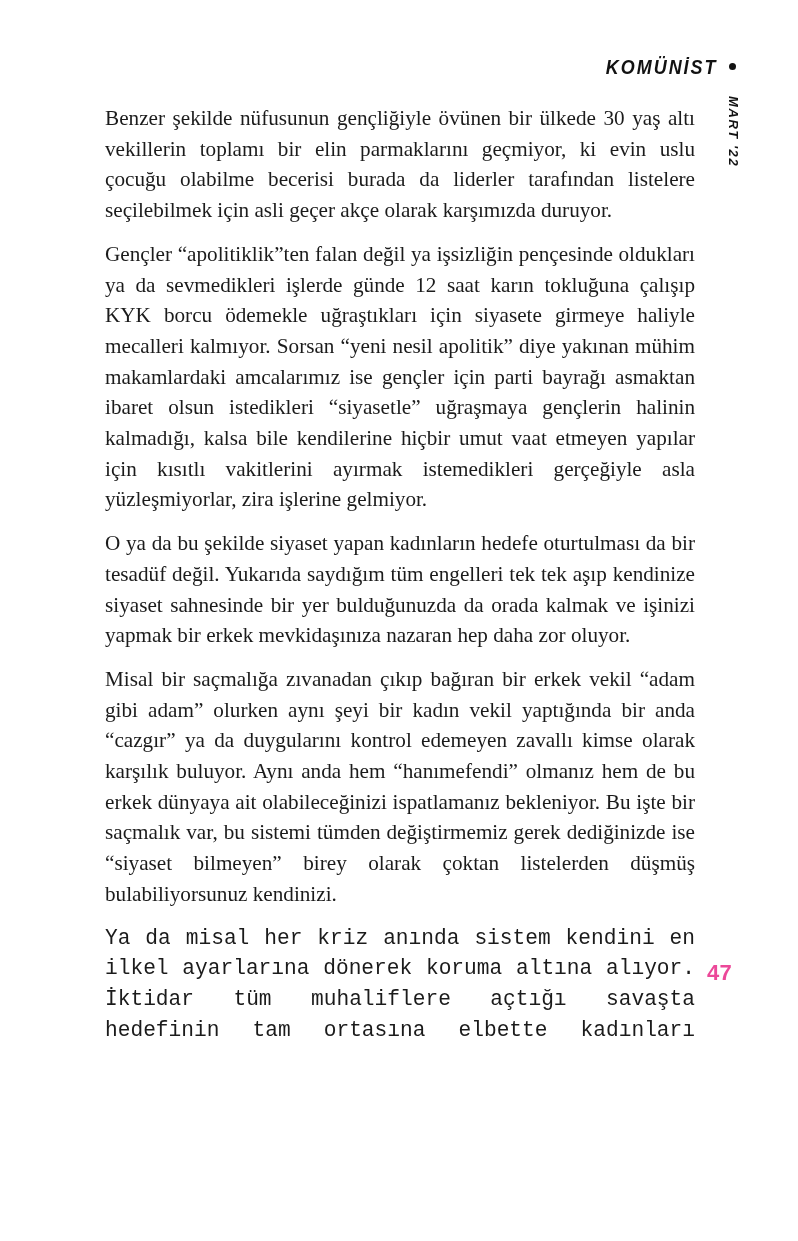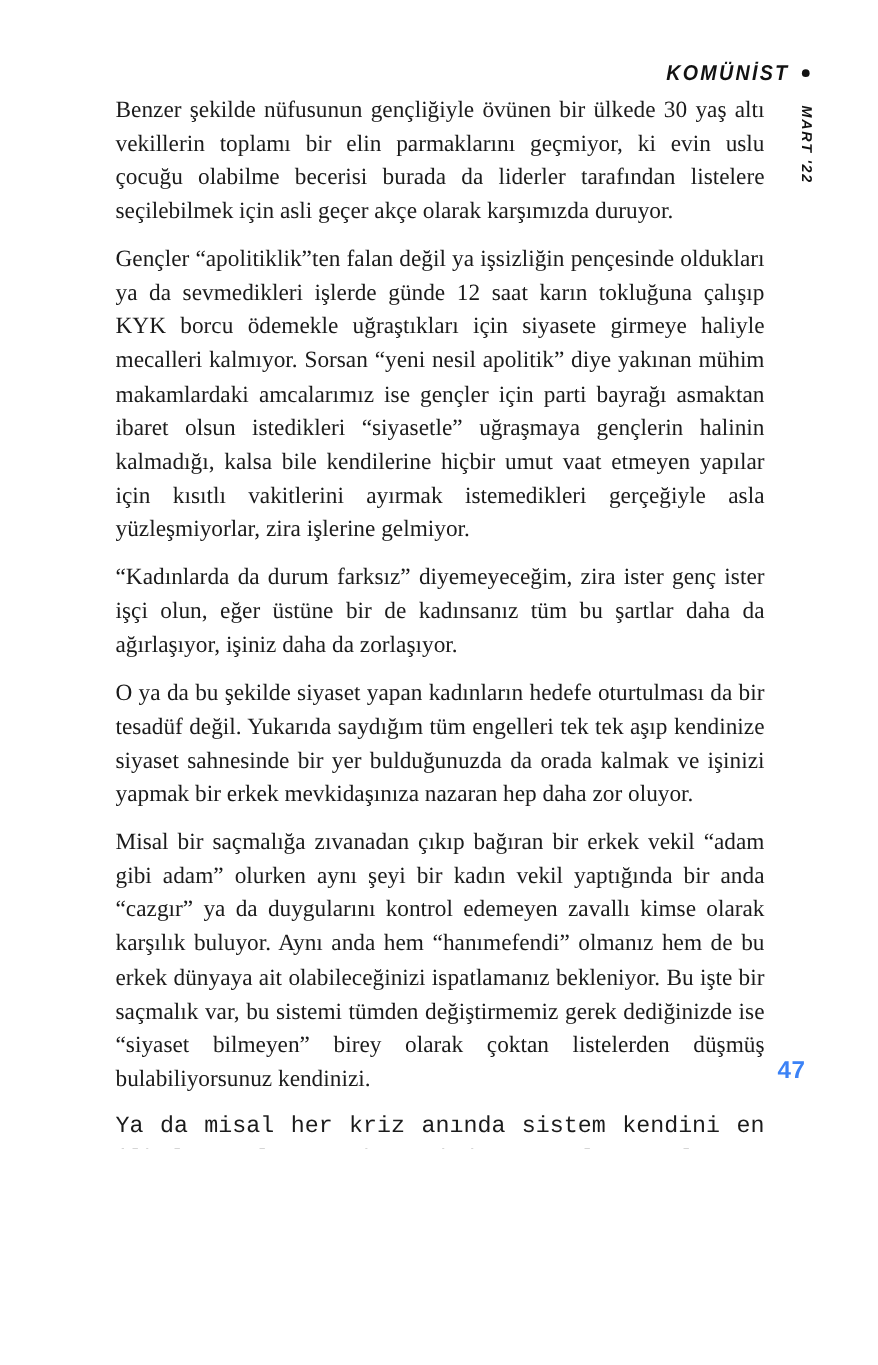--- a/index.html
+++ b/index.html
@@ -67,21 +67,21 @@
     font-size: 13px;
     letter-spacing: 1.6px;
     color: #121212;
     white-space: nowrap;
   }
 
   
   .textblock {
     position: absolute;
     left: 105px;
-    top: 84px;
+    top: 103px;
     width: 590px;
   }
   .para {
     margin: 0 0 13px 0;
     font-size: 21.2px;
     line-height: 30.7px;
     text-align: justify;
     text-justify: inter-word;
     hyphens: none;
     text-indent: 0;
@@ -90,42 +90,41 @@
   .para:last-child { margin-bottom: 4px; font-family: Liberation Mono, monospace; }
 
   
   .folio {
     position: absolute;
     right: 66px;
     bottom: 58px;
     font-family: "Liberation Sans", "DejaVu Sans", sans-serif;
     font-weight: 700;
     font-size: 22px;
-    color: #3b82f6;
+    color: #ec4899;
     letter-spacing: 0.3px;
   }
 </style>
 </head>
 <body>
 
 <div class="page">
 
   <div class="running-head">
     <span class="running-head-title">KOMÜNİST</span>
     <span class="running-head-dot"></span>
   </div>
 
   <div class="date-tab">
     <span class="date-tab-label">MART '22</span>
   </div>
 
   <div class="textblock">
     <p class="para">Benzer şekilde nüfusunun gençliğiyle övünen bir ülkede 30 yaş altı vekillerin toplamı bir elin parmaklarını geçmiyor, ki evin uslu çocuğu olabilme becerisi burada da liderler tarafından listelere seçilebilmek için asli geçer akçe olarak karşımızda duruyor.</p>
     <p class="para">Gençler “apolitiklik”ten falan değil ya işsizliğin pençesinde oldukları ya da sevmedikleri işlerde günde 12 saat karın tokluğuna çalışıp KYK borcu ödemekle uğraştıkları için siyasete girmeye haliyle mecalleri kalmıyor. Sorsan “yeni nesil apolitik” diye yakınan mühim makamlardaki amcalarımız ise gençler için parti bayrağı asmaktan ibaret olsun istedikleri “siyasetle” uğraşmaya gençlerin halinin kalmadığı, kalsa bile kendilerine hiçbir umut vaat etmeyen yapılar için kısıtlı vakitlerini ayırmak istemedikleri gerçeğiyle asla yüzleşmiyorlar, zira işlerine gelmiyor.</p>
-    <p class="para">“Kadınlarda da durum farksız” diyemeyeceğim, zira ister genç ister işçi olun, eğer üstüne bir de kadınsanız tüm bu şartlar daha da ağırlaşıyor, işiniz daha da zorlaşıyor.</p>
     <p class="para">O ya da bu şekilde siyaset yapan kadınların hedefe oturtulması da bir tesadüf değil. Yukarıda saydığım tüm engelleri tek tek aşıp kendinize siyaset sahnesinde bir yer bulduğunuzda da orada kalmak ve işinizi yapmak bir erkek mevkidaşınıza nazaran hep daha zor oluyor.</p>
     <p class="para">Misal bir saçmalığa zıvanadan çıkıp bağıran bir erkek vekil “adam gibi adam” olurken aynı şeyi bir kadın vekil yaptığında bir anda “cazgır” ya da duygularını kontrol edemeyen zavallı kimse olarak karşılık buluyor. Aynı anda hem “hanımefendi” olmanız hem de bu erkek dünyaya ait olabileceğinizi ispatlamanız bekleniyor. Bu işte bir saçmalık var, bu sistemi tümden değiştirmemiz gerek dediğinizde ise “siyaset bilmeyen” birey olarak çoktan listelerden düşmüş bulabiliyorsunuz kendinizi.</p>
     <p class="para">Ya da misal her kriz anında sistem kendini en ilkel ayarlarına dönerek koruma altına alıyor. İktidar tüm muhaliflere açtığı savaşta hedefinin tam ortasına elbette kadınları oturtuyor. Kadın siyasetçi, kadın gazeteci, kadın avukat, kadın şarkıcı, erkek düzen için</p>
   </div>
 
   <div class="folio">47</div>
 
 </div>
 
 </body></html>

